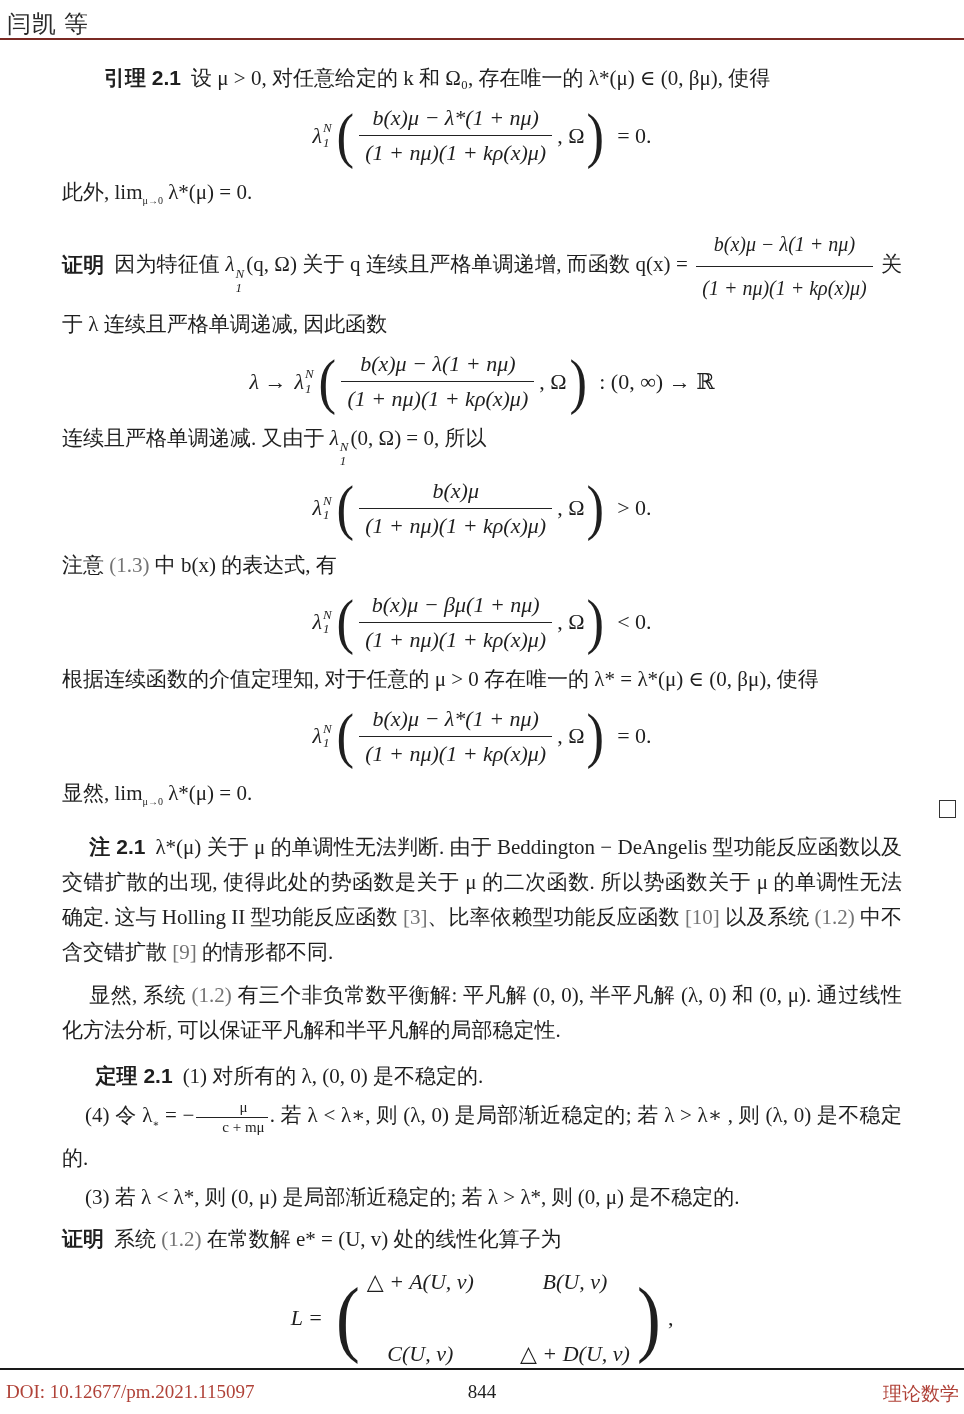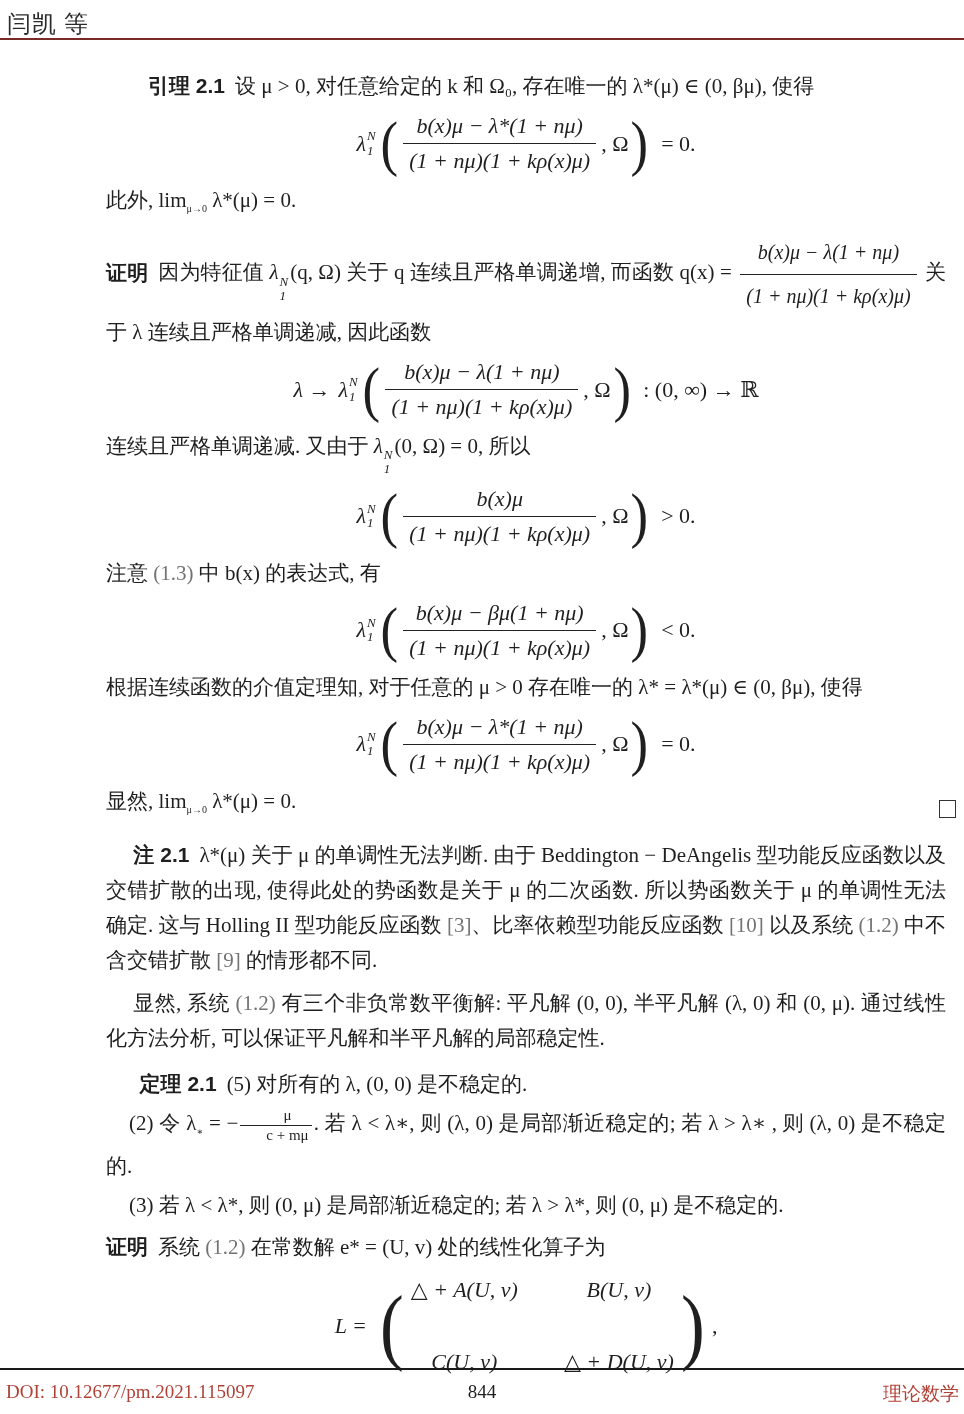--- a/index.html
+++ b/index.html
@@ -6,21 +6,21 @@
   body{
     width:964px;height:1414px;position:relative;background:#ffffff;
     font-family:"Liberation Serif","DejaVu Serif",serif;color:#1f1f1f;
     overflow:hidden;
   }
   .page{position:absolute;inset:0;}
   
   .author{position:absolute;top:8px;left:7px;font-size:24px;color:#2a2a2a;letter-spacing:1px;}
   .header-rule{position:absolute;top:38px;left:0;width:964px;height:0;border-top:2px solid #7a2a24;}
   
-  main{position:absolute;top:40px;left:62px;width:840px;margin-left:44px;}
+  main{position:absolute;top:32px;left:62px;width:840px;}
   p.para{font-size:21px;line-height:35px;margin:0;text-align:justify;}
   .ind2{text-indent:2em;}
   .ind13{text-indent:1.3em;}
   .ind16{text-indent:1.6em;}
   .ind11{text-indent:1.1em;}
   .blabel{font-family:"Liberation Sans","DejaVu Sans",sans-serif;font-weight:bold;margin-right:10px;}
   .ref{color:#737373;}
   sub{font-size:10px;}
   
   .display{display:flex;justify-content:center;align-items:center;margin:8px 0;}
@@ -188,25 +188,25 @@
 
     <p class="para ind13" style="margin-top:10px;">
       <span class="blabel">注  2.1</span><span>λ*(μ) 关于 μ 的单调性无法判断. 由于 Beddington − DeAngelis 型功能反应函数以及交错扩散的出现, 使得此处的势函数是关于 μ 的二次函数. 所以势函数关于 μ 的单调性无法确定. 这与 Holling II 型功能反应函数 </span><span class="ref">[3]</span><span>、比率依赖型功能反应函数 </span><span class="ref">[10]</span><span> 以及系统 </span><span class="ref">(1.2)</span><span> 中不含交错扩散 </span><span class="ref">[9]</span><span> 的情形都不同.</span>
     </p>
 
     <p class="para ind13" style="margin-top:8px;">
       <span>显然, 系统 </span><span class="ref">(1.2)</span><span> 有三个非负常数平衡解: 平凡解 (0, 0), 半平凡解 (λ, 0) 和 (0, μ). 通过线性化方法分析, 可以保证平凡解和半平凡解的局部稳定性.</span>
     </p>
 
     <p class="para ind16" style="margin-top:10px;">
-      <span class="blabel">定理  2.1</span><span>(5) 对所有的 λ,  (0, 0) 是不稳定的.</span>
+      <span class="blabel">定理  2.1</span><span>(1) 对所有的 λ,  (0, 0) 是不稳定的.</span>
     </p>
 
     <p class="para ind11" style="margin-top:4px;">
-      <span>(2) 令 λ</span><sub>∗</sub><span> = −</span><span class="sfrac"><span class="num">μ</span><span class="den">c + mμ</span></span><span>. 若 λ &lt; λ∗, 则 (λ, 0) 是局部渐近稳定的; 若 λ &gt; λ∗ , 则 (λ, 0) 是不稳定的.</span>
+      <span>(4) 令 λ</span><sub>∗</sub><span> = −</span><span class="sfrac"><span class="num">μ</span><span class="den">c + mμ</span></span><span>. 若 λ &lt; λ∗, 则 (λ, 0) 是局部渐近稳定的; 若 λ &gt; λ∗ , 则 (λ, 0) 是不稳定的.</span>
     </p>
 
     <p class="para ind11" style="margin-top:4px;">
       <span>(3) 若 λ &lt; λ*, 则 (0, μ) 是局部渐近稳定的; 若 λ &gt; λ*, 则 (0, μ) 是不稳定的.</span>
     </p>
 
     <p class="para" style="margin-top:6px;">
       <span class="blabel">证明</span><span>系统 </span><span class="ref">(1.2)</span><span> 在常数解 e* = (U, v) 处的线性化算子为</span>
     </p>
 

